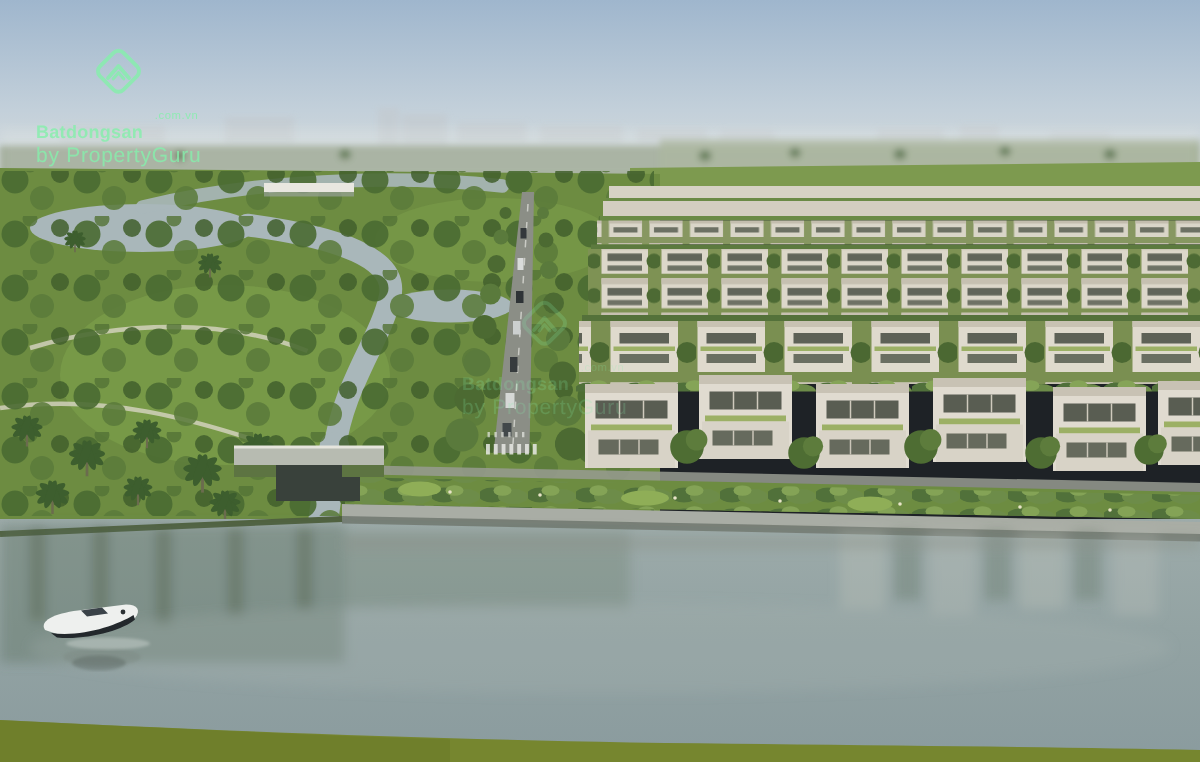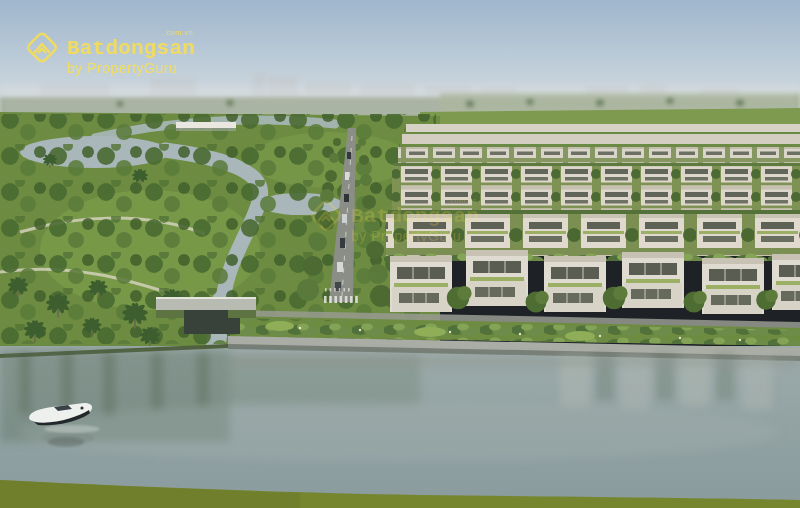--- a/index.html
+++ b/index.html
@@ -1,27 +1,27 @@
 <!DOCTYPE html>
 <html><head>
 <meta charset="utf-8">
 <style>
   html,body{margin:0;padding:0;background:#1e2226;}
   .stage{position:relative;width:800px;height:508px;overflow:hidden;
          font-family:"Liberation Sans",sans-serif;}
   .scene{position:absolute;left:0;top:0;display:block;}
-  .wm{position:absolute;display:flex;align-items:flex-start;gap:7px;color:#fde047;
-      pointer-events:none;user-select:none;}
+  .wm{position:absolute;display:flex;align-items:center;gap:7px;color:#86efac;
+      pointer-events:none;user-select:none;flex-direction:column;}
   .wm-primary{left:24px;top:29px;opacity:.82;}
   .wm-center{left:308px;top:197px;opacity:.20;}
   .wm-icon{width:36px;height:37px;flex:0 0 auto;}
   .wm-icon svg{display:block;}
   .wm-text{line-height:1;}
   .wm-suffix{font-size:7.5px;text-align:right;margin:0 2px 1px 0;letter-spacing:.4px;}
-  .wm-brand{font-size:21px;font-weight:700;letter-spacing:.2px;font-family:Liberation Mono, monospace;}
+  .wm-brand{font-size:12px;font-weight:700;letter-spacing:.2px;}
   .wm-tagline{font-size:14px;margin-top:2px;letter-spacing:.5px;}
 </style>
 </head>
 <body>
 
 <div class="stage">
 
 <svg class="scene" width="800" height="508" viewBox="0 0 800 508" xmlns="http://www.w3.org/2000/svg">
   <defs>
     <linearGradient id="skyGrad" x1="0" y1="0" x2="0" y2="1">

